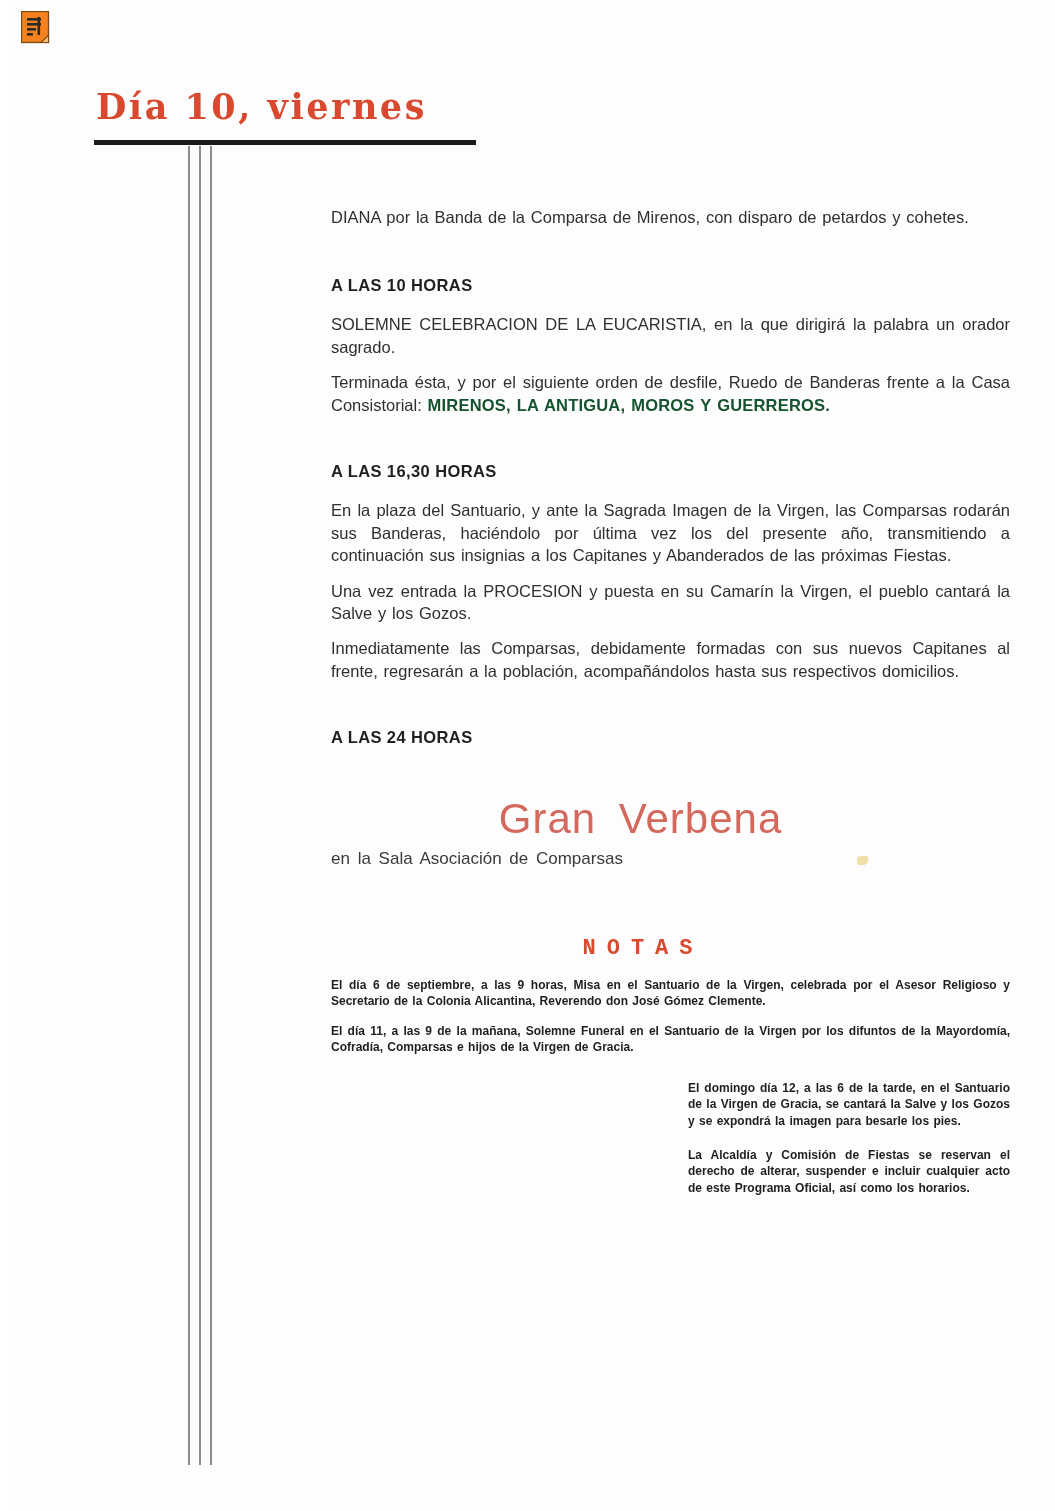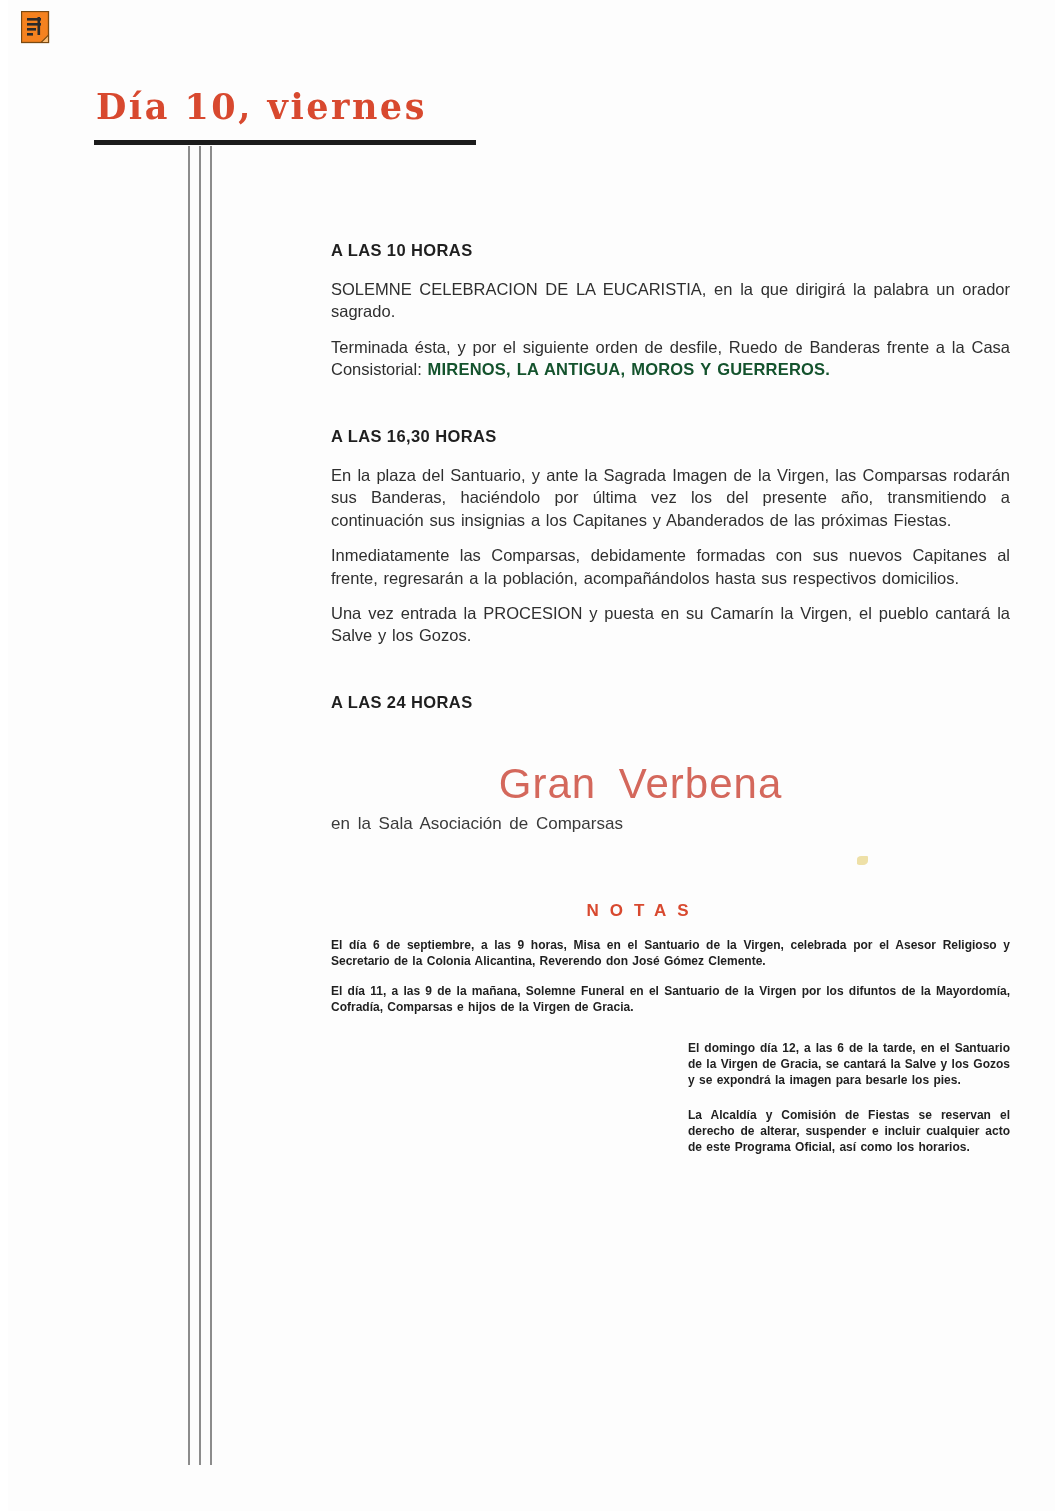--- a/index.html
+++ b/index.html
@@ -113,23 +113,23 @@
     font-size: 17px;
     word-spacing: 3px;
     color: #3a3a3a;
   }
 
   
   .notas-head {
     margin: 67px 0 17px 0;
     text-align: center;
     padding-right: 55px;
-    font-family: Liberation Sans, sans-serif;
-    font-weight: 700;
-    font-size: 17px;
+    font-family: Liberation Mono, monospace;
+    font-weight: 700;
+    font-size: 22px;
     letter-spacing: 11px;
     color: #d8492f;
   }
   p.nota {
     margin: 0 0 14px 0;
     font-size: 12px;
     line-height: 1.33;
     font-weight: 700;
     text-align: justify;
     word-spacing: 1px;
@@ -181,29 +181,30 @@
 
   <div class="hrule"></div>
   <div class="vrule v1"></div>
   <div class="vrule v2"></div>
   <div class="vrule v3"></div>
 
   <div class="smudge"></div>
 
   <div class="col">
 
+    <p class="body">DIANA por la Banda de la Comparsa de Mirenos, con disparo de petardos y cohetes.</p>
 
     <div id="sections">
         <div class="hdr">A LAS 10 HORAS</div>
         <p class="body"><span>SOLEMNE CELEBRACION DE LA EUCARISTIA</span><span>, en la que dirigirá la palabra un orador sagrado.</span></p>
         <p class="body"><span>Terminada ésta, y por el siguiente orden de desfile, Ruedo de Banderas frente a la Casa Consistorial: </span><b>MIRENOS, LA ANTIGUA, MOROS Y GUERREROS.</b></p>
         <div class="hdr gap-top">A LAS 16,30 HORAS</div>
         <p class="body"><span>En la plaza del Santuario, y ante la Sagrada Imagen de la Virgen, las Comparsas rodarán sus Banderas, haciéndolo por última vez los del presente año, transmitiendo a continuación sus insignias a los Capitanes y Abanderados de las próximas Fiestas.</span></p>
+        <p class="body"><span>Una vez entrada la PROCESION y puesta en su Camarín la Virgen, el pueblo cantará la Salve y los Gozos.</span></p>
         <p class="body"><span>Inmediatamente las Comparsas, debidamente formadas con sus nuevos Capitanes al frente, regresarán a la población, acompañándolos hasta sus respectivos domicilios.</span></p>
-        <p class="body"><span>Una vez entrada la PROCESION y puesta en su Camarín la Virgen, el pueblo cantará la Salve y los Gozos.</span></p>
         <div class="hdr gap-top">A LAS 24 HORAS</div>
       </div>
 
     <div class="verbena">Gran Verbena</div>
     <p class="verbena-sub">en la Sala Asociación de Comparsas</p>
 
     <div class="notas-head">NOTAS</div>
 
     <div id="notas-list">
         <p class="nota">El día 6 de septiembre, a las 9 horas, Misa en el Santuario de la Virgen, celebrada por el Asesor Religioso y Secretario de la Colonia Alicantina, Reverendo don José Gómez Clemente.</p>

